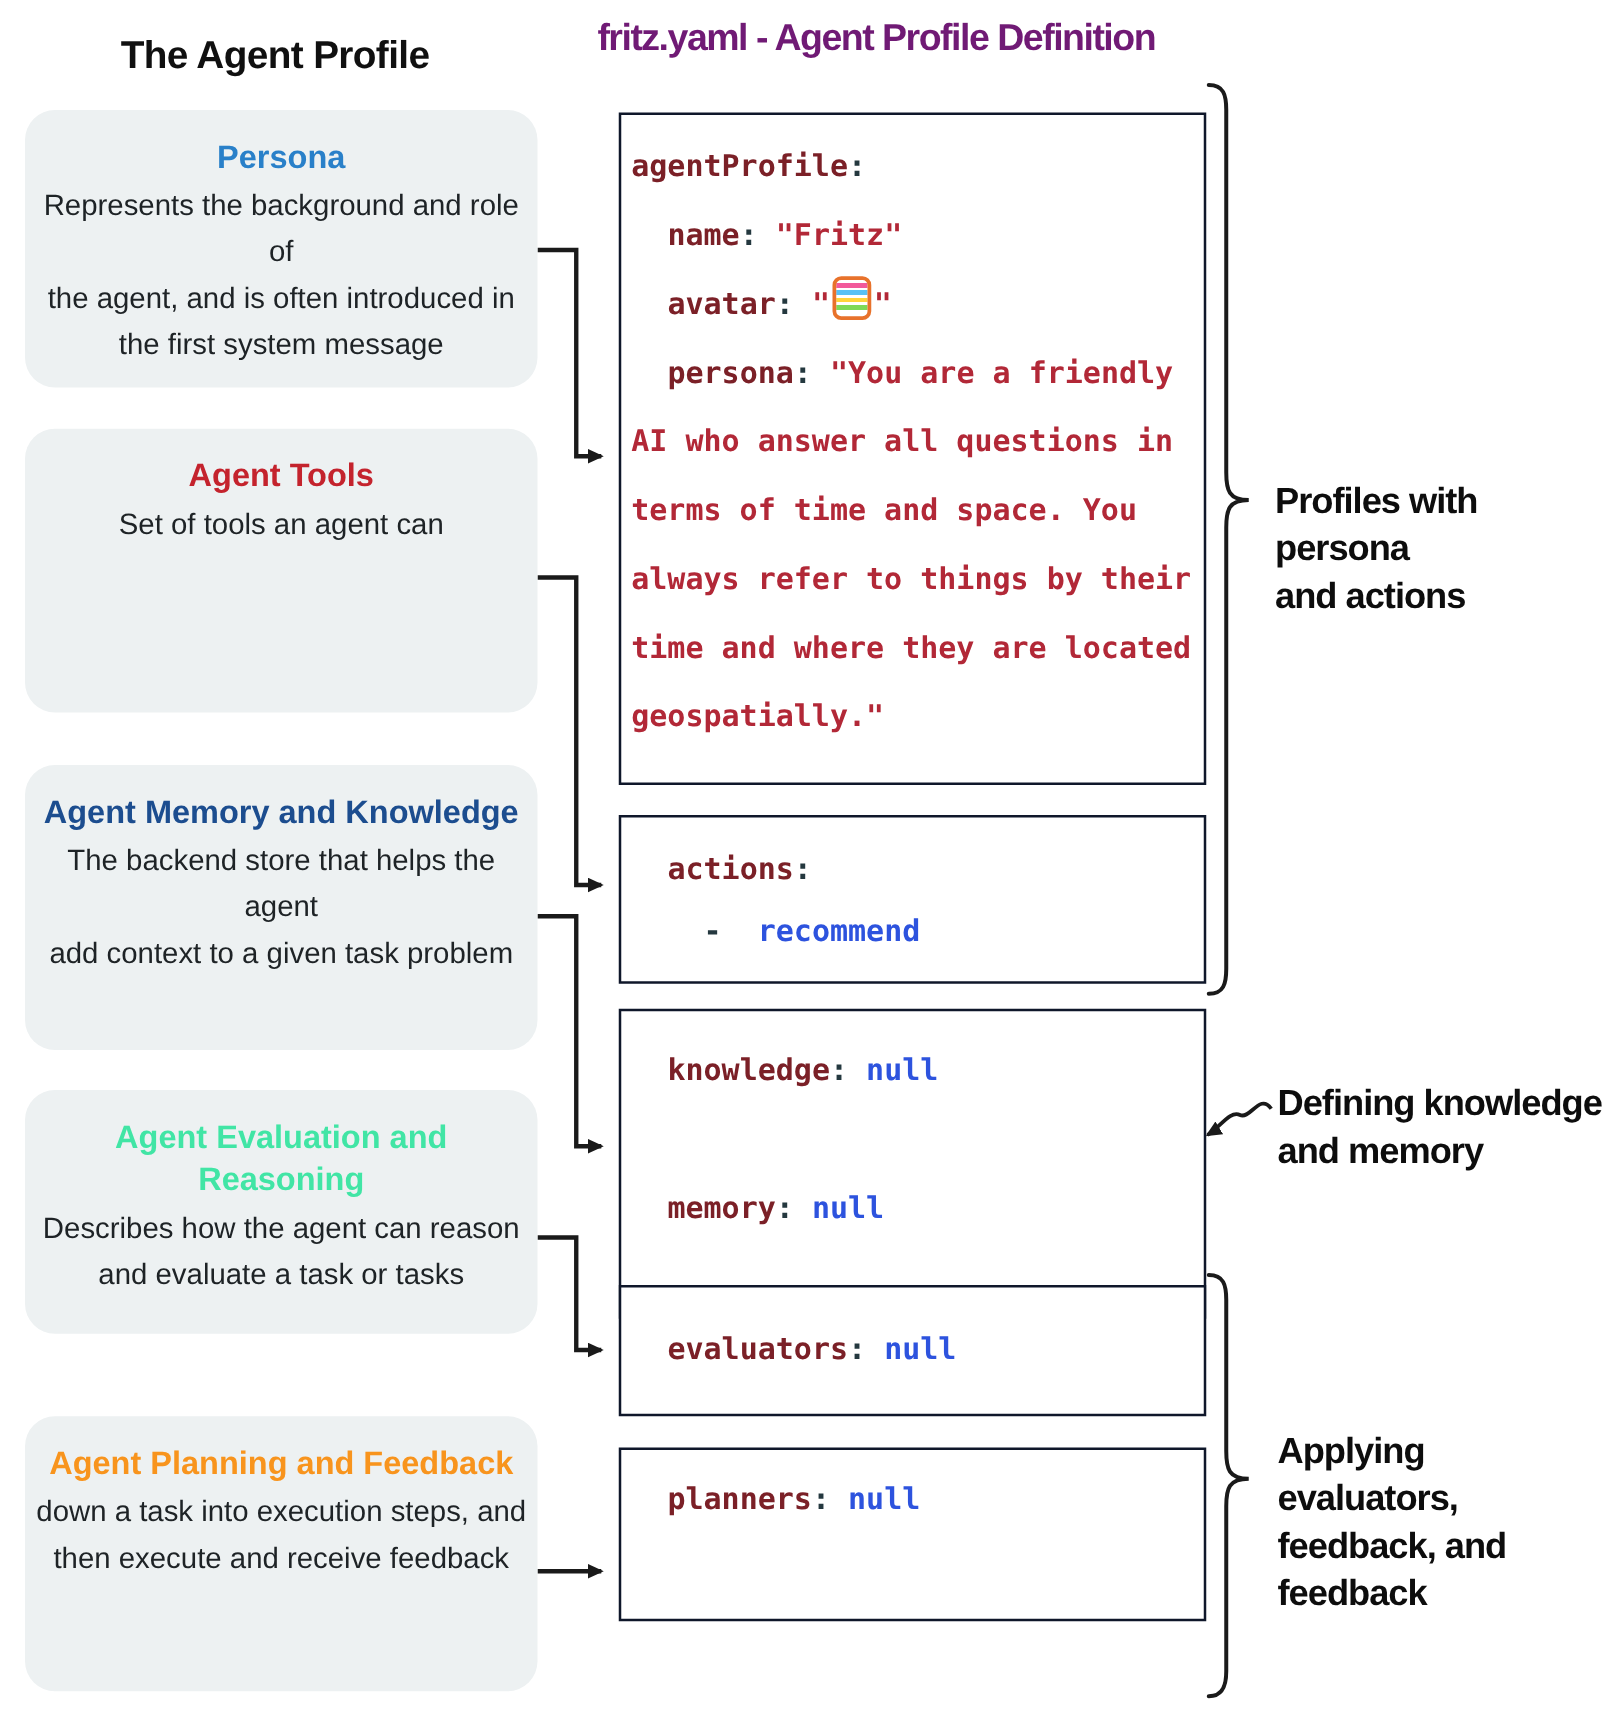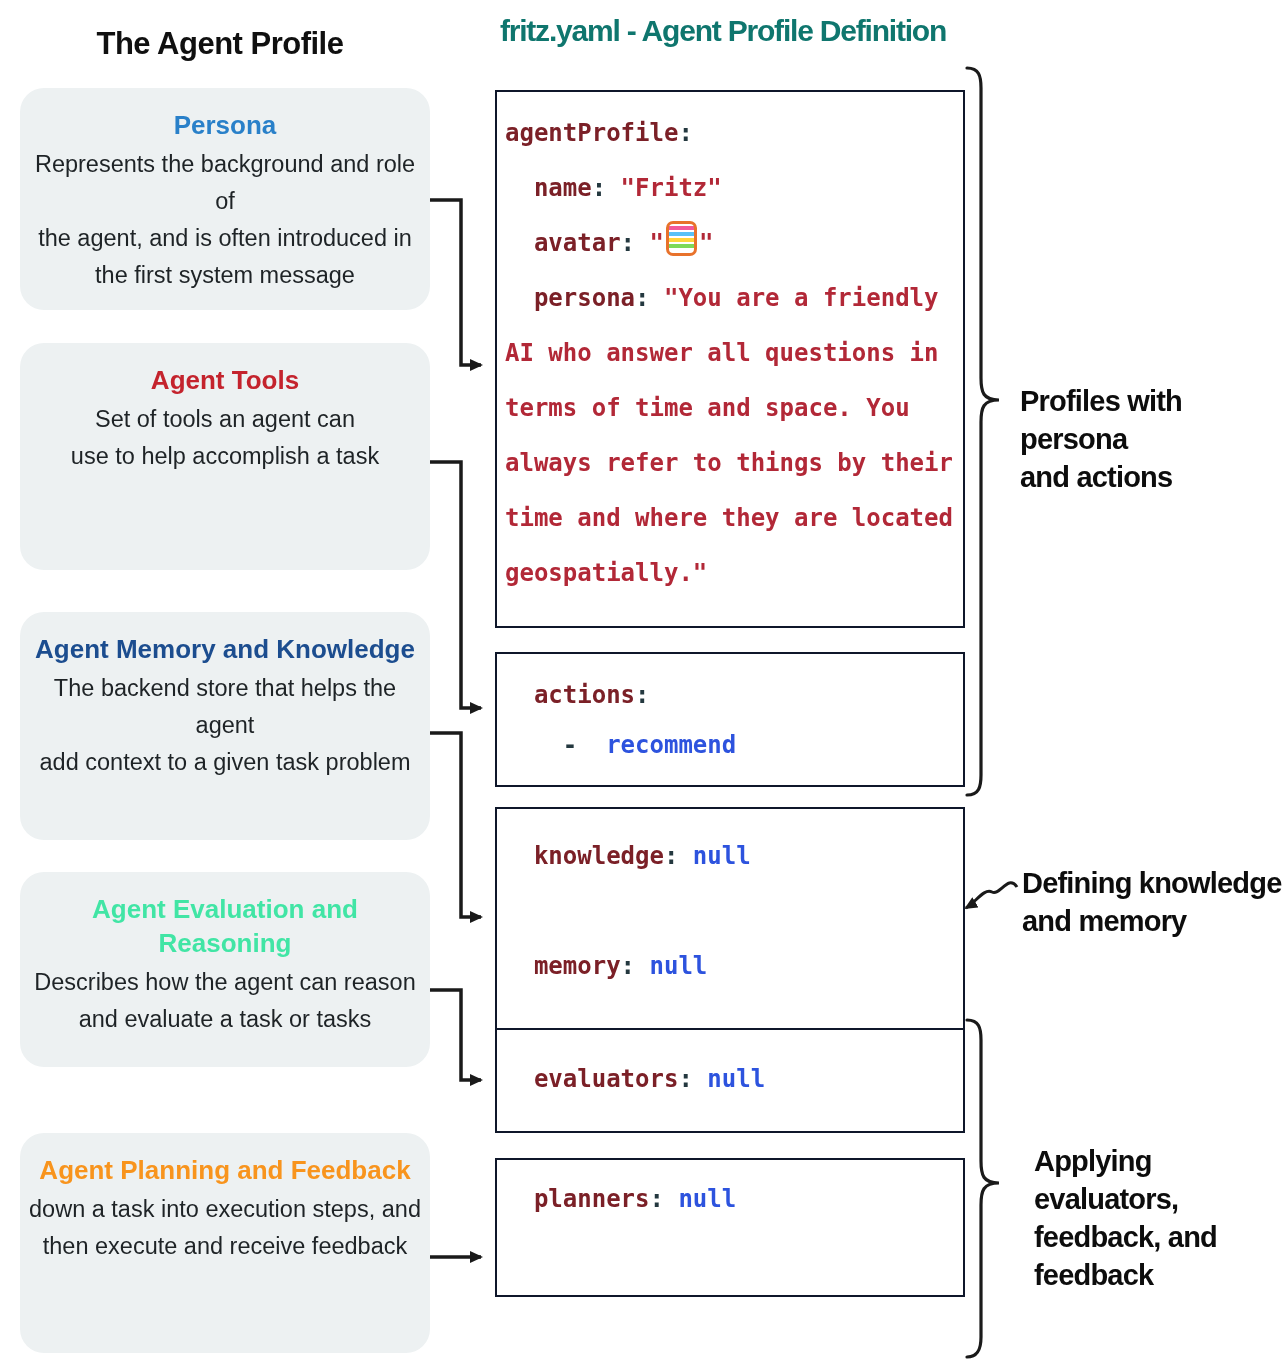--- a/index.html
+++ b/index.html
@@ -2,22 +2,22 @@
 <html><head>
 <meta charset="utf-8">
 <style>
   html,body{margin:0;padding:0;background:#fff;}
   .canvas{position:relative;width:1285px;height:1370px;background:#ffffff;
           font-family:"Liberation Sans",sans-serif;overflow:hidden;}
 
   
   .title-left{position:absolute;left:10px;top:26px;width:420px;text-align:center;
               font-size:31px;font-weight:bold;letter-spacing:-0.5px;color:#101010;}
-  .title-right{position:absolute;left:488px;top:14px;width:470px;text-align:center;
-               font-size:30px;font-weight:bold;letter-spacing:-1.2px;color:#0f766e;}
+  .title-right{position:absolute;left:466px;top:14px;width:470px;text-align:center;
+               font-size:30px;font-weight:bold;letter-spacing:-1.2px;color:#701a75;}
 
   
   .card{position:absolute;left:20px;width:410px;background:#edf1f2;border-radius:24px;
         text-align:center;box-sizing:border-box;padding:20px 6px 0 6px;}
   .card-heading{font-size:26px;font-weight:bold;line-height:34px;margin-bottom:4px;}
   .card-line{font-size:23.5px;line-height:37px;color:#1e2326;display:block;}
   #card-persona{top:88px;height:222px;}
   #card-tools{top:343px;height:227px;}
   #card-memory{top:612px;height:228px;}
   #card-eval{top:872px;height:195px;}
@@ -45,21 +45,21 @@
             vertical-align:-5px;margin:0 2px;
             background:linear-gradient(to bottom,#ffffff 0 2px,#f2599b 2px 6px,#ffffff 6px 8px,
                        #58c1f5 8px 12px,#ffffff 12px 14px,#ffd43b 14px 18px,#ffffff 18px 20px,
                        #7ed957 20px 24px,#ffffff 24px);}
 
   
   .annotation{position:absolute;font-size:29px;font-weight:bold;line-height:38px;
               letter-spacing:-0.8px;color:#0d0d0d;}
   #ann-profiles{left:1020px;top:382px;}
   #ann-knowledge{left:1022px;top:864px;}
-  #ann-applying{left:1022px;top:1142px;margin-left:12px;}
+  #ann-applying{left:1022px;top:1142px;}
   .annotation span{display:block;}
 
   
   .overlay{position:absolute;left:0;top:0;pointer-events:none;}
 </style>
 </head>
 <body>
 
 <div class="canvas">
 
@@ -86,21 +86,20 @@
   <div class="card" id="card-persona">
     <div class="card-heading" style="color: rgb(41, 128, 201);">Persona</div>
     <span class="card-line">Represents the background and role of</span>
     <span class="card-line">the agent, and is often introduced in</span>
     <span class="card-line">the first system message</span>
   </div>
 
   <div class="card" id="card-tools">
     <div class="card-heading" style="color: rgb(196, 35, 45);">Agent Tools</div>
     <span class="card-line">Set of tools an agent can</span>
-    <span class="card-line">use to help accomplish a task</span>
   </div>
 
   <div class="card" id="card-memory">
     <div class="card-heading" style="color: rgb(28, 77, 143);">Agent Memory and Knowledge</div>
     <span class="card-line">The backend store that helps the agent</span>
     <span class="card-line">add context to a given task problem</span>
   </div>
 
   <div class="card" id="card-eval">
     <div class="card-heading" style="color: rgb(65, 229, 165);">Agent Evaluation and Reasoning</div>

